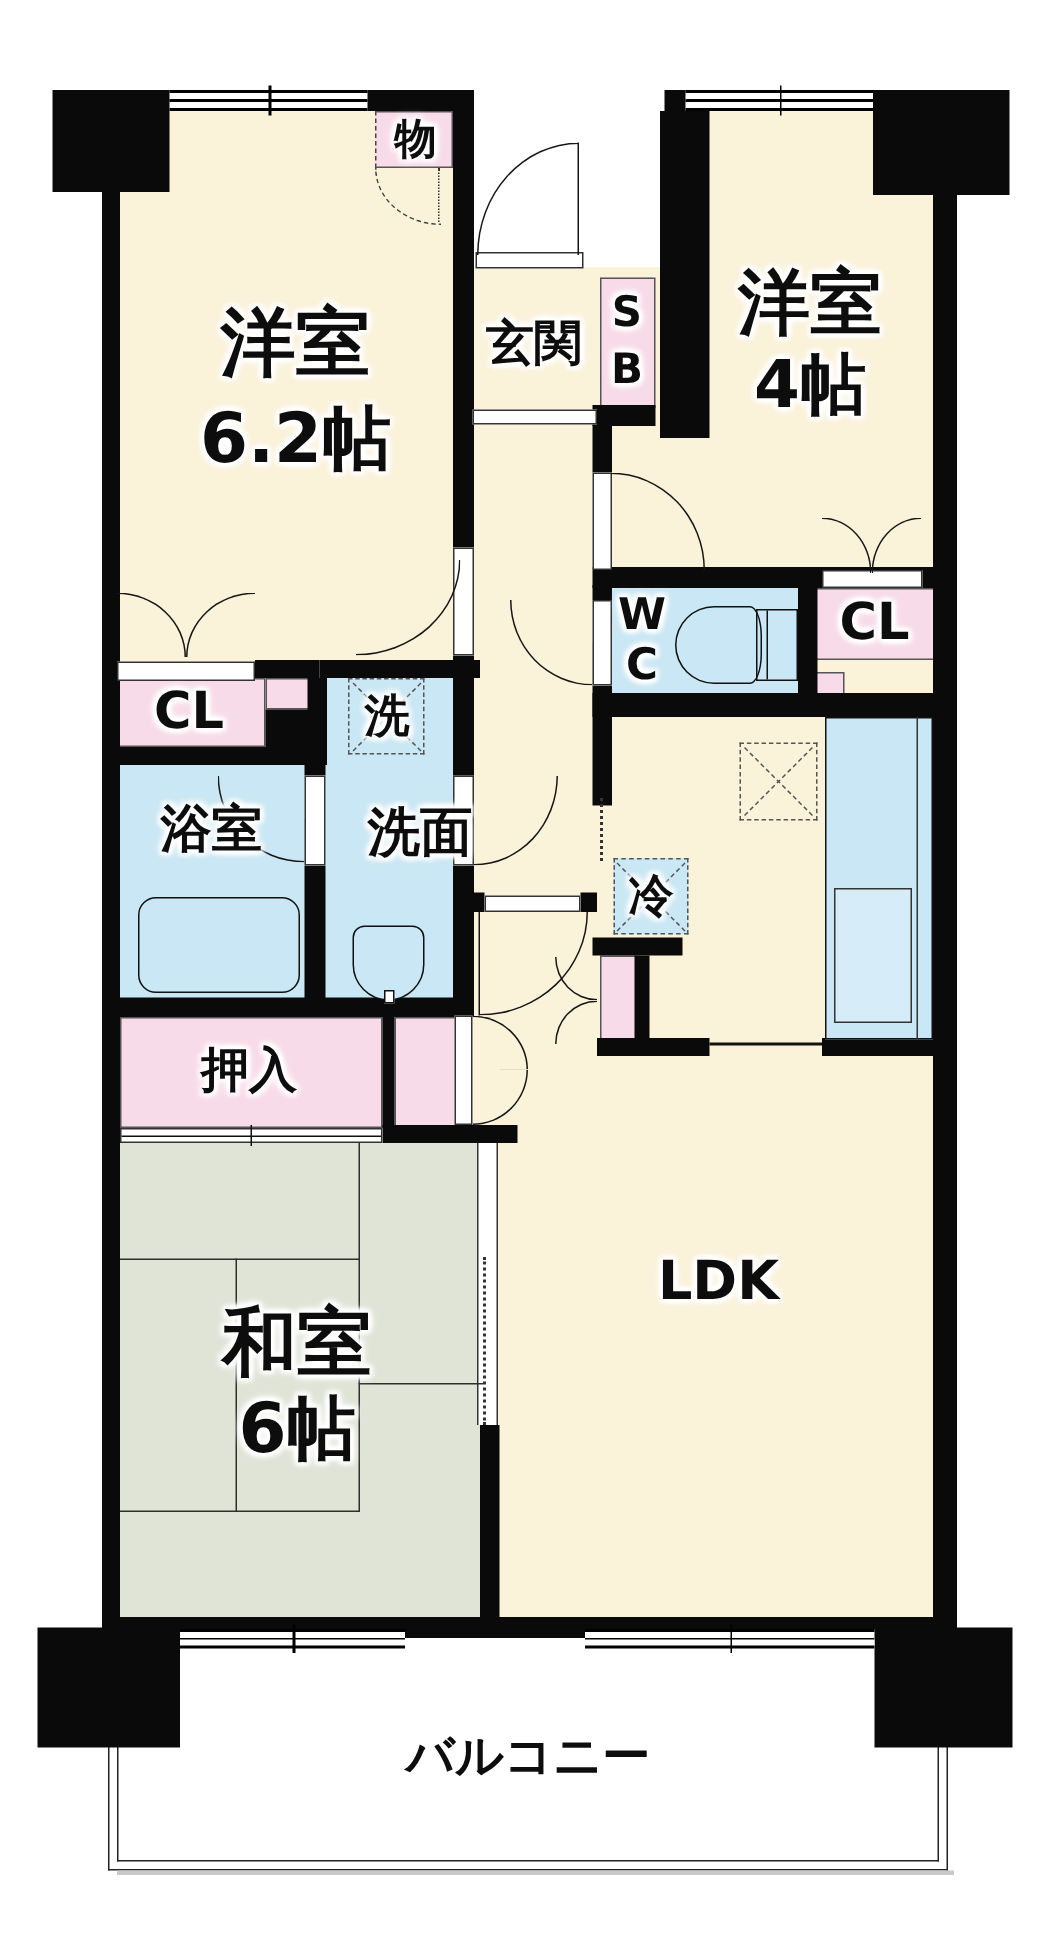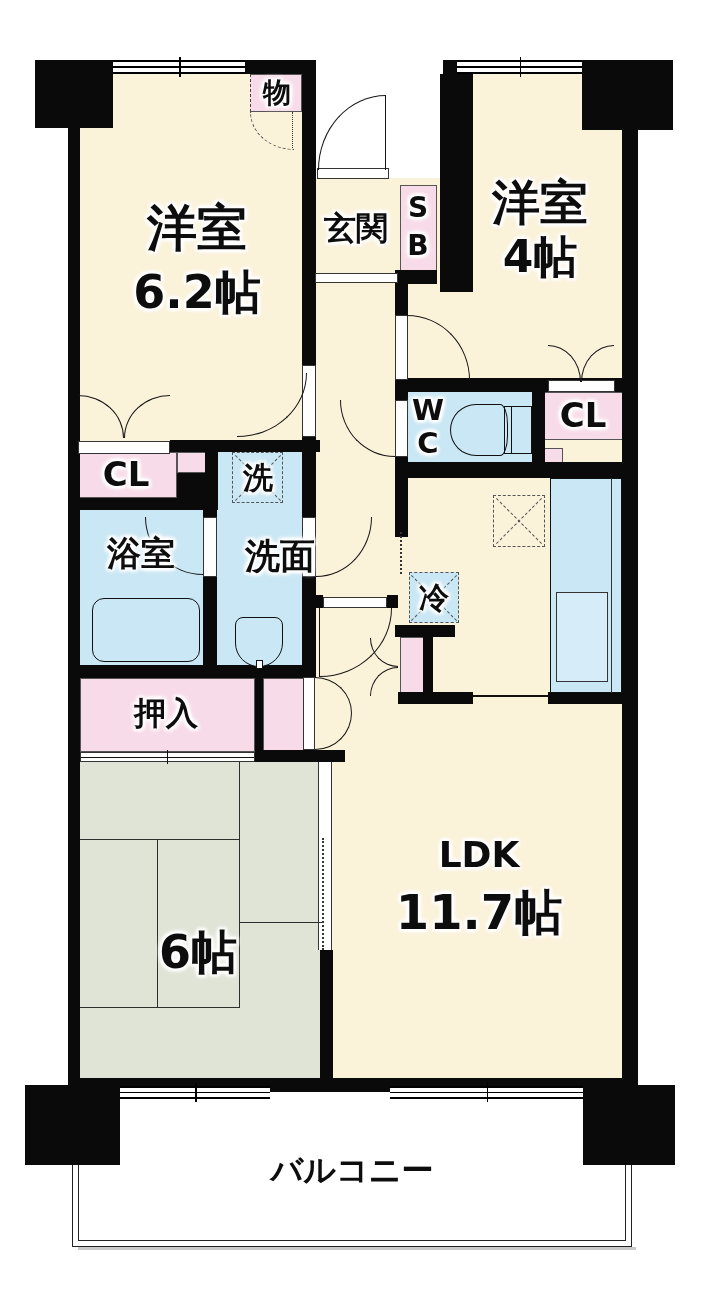--- a/index.html
+++ b/index.html
@@ -181,23 +181,23 @@
   <div class="tl" style="left:80px;top:839px;width:160px;height:1.2px;"></div>
   <div class="tl" style="left:80px;top:1007px;width:160px;height:1.2px;"></div>
   <div class="tl" style="left:157px;top:839px;width:1.2px;height:169px;"></div>
   <div class="tl" style="left:239px;top:762px;width:1.2px;height:246px;"></div>
   <div class="tl" style="left:239px;top:922px;width:83px;height:1.2px;"></div>
 
   <div class="lbl" style="left:197px;top:228px;font-size:50px;">洋室</div>
   <div class="lbl" style="left:197px;top:292px;font-size:46px;">6.2帖</div>
   <div class="lbl" style="left:540px;top:202px;font-size:48px;">洋室</div>
   <div class="lbl" style="left:540px;top:257px;font-size:44px;">4帖</div>
+  <div class="lbl" style="left:198px;top:895px;font-size:50px;">和室</div>
   <div class="lbl" style="left:198px;top:952px;font-size:46px;">6帖</div>
   <div class="lbl" style="left:479px;top:855px;font-size:36px;">LDK</div>
-  <div class="lbl" style="left:479px;top:912px;font-size:48px;">11.7帖</div>
 
   <div class="lbl" style="left:356px;top:228px;font-size:32px;">玄関</div>
   <div class="lbl" style="left:418px;top:208px;font-size:28px;">S</div>
   <div class="lbl" style="left:418px;top:246px;font-size:28px;">B</div>
   <div class="lbl" style="left:277px;top:93px;font-size:28px;">物</div>
   <div class="lbl" style="left:126px;top:474px;font-size:34px;">CL</div>
   <div class="lbl" style="left:583px;top:415px;font-size:34px;">CL</div>
   <div class="lbl" style="left:428px;top:410px;font-size:29px;">W</div>
   <div class="lbl" style="left:428px;top:443px;font-size:29px;">C</div>
   <div class="lbl" style="left:258px;top:478px;font-size:30px;">洗</div>

